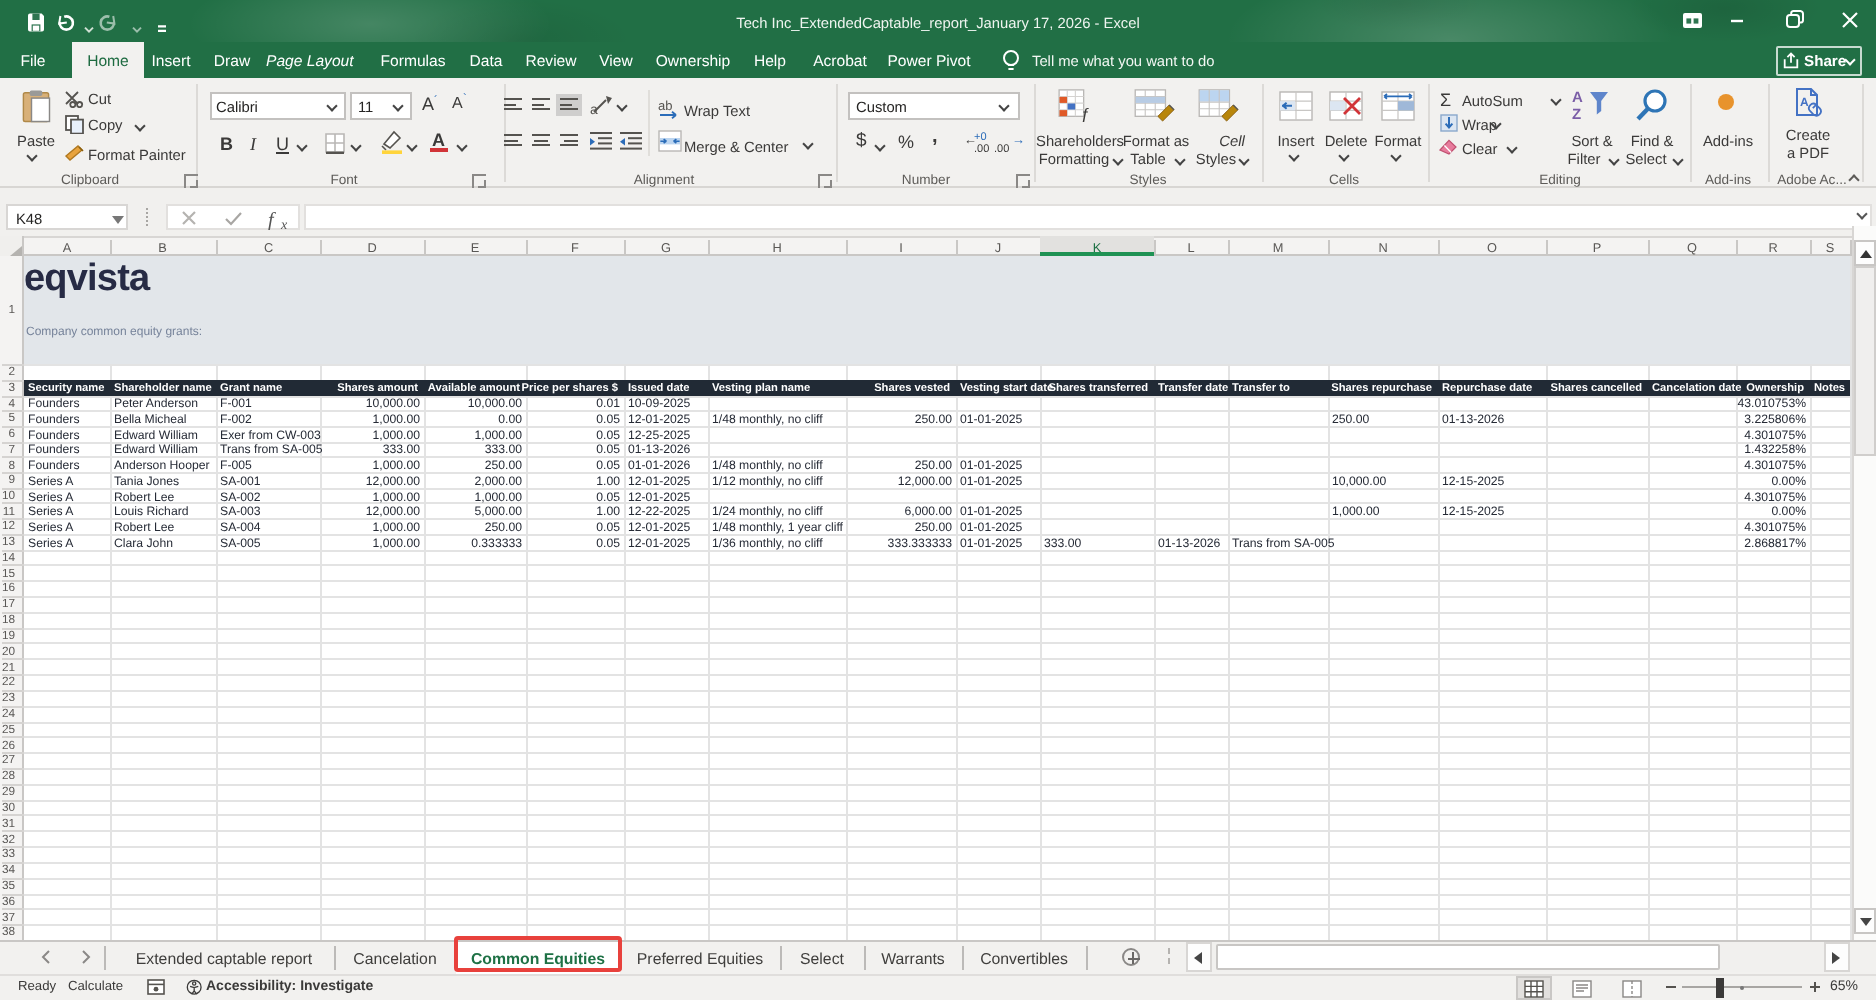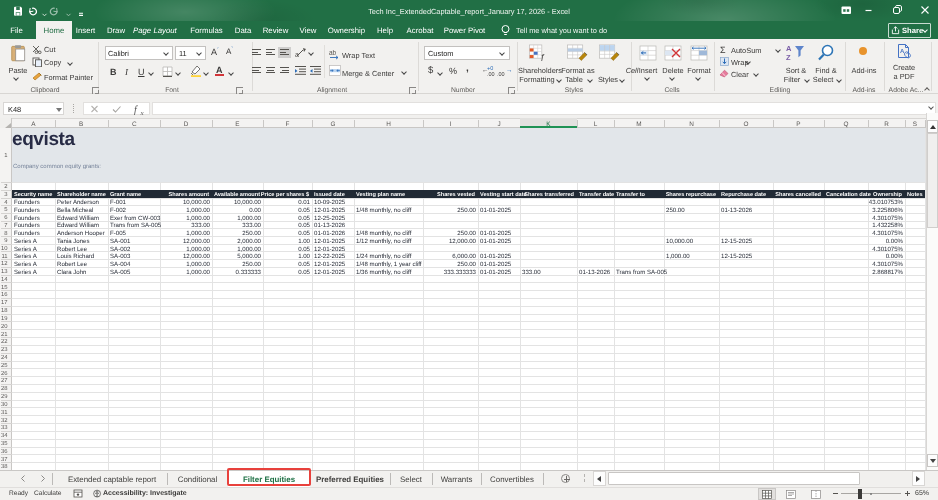--- a/index.html
+++ b/index.html
@@ -260,21 +260,21 @@
 <g fill="#fff" stroke="#b9b7b5" stroke-width=".7">
       <rect x="1" y="1" width="16" height="14"></rect>
     </g>
 <rect x="1.2" y="1.2" width="15.6" height="6" fill="#bcd5f0"></rect>
 <g stroke="#c8c6c4" stroke-width=".6">
       <path d="M1 7.5 h16 M1 11 h16 M6.3 1 v14 M11.6 1 v14"></path>
     </g>
 <path d="M13 15 l6-6 2.5 2.5 -6 6z" fill="#b8860b" stroke="#8a6010" stroke-width=".5"></path>
     <path d="M19 9 l2.5 2.5" stroke="#555" stroke-width=".7"></path>
   </svg>
-<div class="tx" style="left:606px;width:52px;top:65.7px;text-align:center;font-size:7.4px;color:#3b3a39;font-style:italic;">Cell</div>
+<div class="tx" style="left:590px;width:52px;top:65.7px;text-align:center;font-size:7.4px;color:#3b3a39;font-style:italic;">Cell</div>
 <div class="tx" style="left:582px;width:52px;top:75.3px;text-align:center;font-size:7.4px;color:#3b3a39;">Styles</div>
 <div class="ch" style="left:620px;top:78px;"></div>
 <div class="tx" style="left:534px;width:80px;top:86.5px;text-align:center;font-size:6.8px;color:#5d5b58;">Styles</div>
 <svg class="ab" style="left:638px;top:45px" width="20" height="16" viewBox="0 0 20 16">
     <g fill="#fff" stroke="#b9b7b5" stroke-width=".7">
       <rect x="2" y="1" width="16" height="14"></rect>
     </g>
     <g stroke="#c8c6c4" stroke-width=".6">
       <path d="M2 5.6 h16 M2 10.2 h16 M10 1 v14"></path>
     </g>
@@ -682,26 +682,26 @@
 <div class="ab" style="left:927px;top:454px;width:11px;height:13px;background:#fdfdfd;border:1px solid #c8c6c4;"></div>
 <div class="ab" style="left:930px;top:459px;width:0;height:0;border-left:3px solid transparent;border-right:3px solid transparent;border-top:4px solid #444;"></div>
 <div class="ab" style="left:0;top:470px;width:938px;height:17px;background:#f2f1ef;border-top:1px solid #c9c7c5;"></div>
 <svg class="ab" style="left:20px;top:475px" width="28" height="7" viewBox="0 0 28 7">
 <path d="M4.5 0.5 L1.5 3.5 4.5 6.5" stroke="#8a8886" stroke-width="1" fill="none"></path>
 <path d="M21.5 0.5 l3 3 -3 3" stroke="#8a8886" stroke-width="1" fill="none"></path>
   </svg>
 <div class="ab" style="left:52px;top:472.5px;width:1px;height:12px;background:#bcbab8;"></div>
 <div class="tx" style="left:57px;width:110px;top:474.5px;text-align:center;font-size:7.9px;color:#3f3e3c;">Extended captable report</div>
 <div class="ab" style="left:167px;top:472.5px;width:1px;height:12px;background:#bcbab8;"></div>
-<div class="tx" style="left:167px;width:61px;top:474.5px;text-align:center;font-size:7.9px;color:#3f3e3c;">Conditional</div>
+<div class="tx" style="left:167px;width:61px;top:474.5px;text-align:center;font-size:7.9px;color:#3f3e3c;">Cancelation</div>
 <div class="ab" style="left:228px;top:472.5px;width:1px;height:12px;background:#bcbab8;"></div>
 <div class="ab" style="left:228px;top:471px;width:82px;height:16px;background:#fff;"></div>
-<div class="tx" style="left:228px;width:82px;top:474.5px;text-align:center;font-size:7.9px;font-weight:bold;color:#1e7145;">Filter Equities</div>
+<div class="tx" style="left:228px;width:82px;top:474.5px;text-align:center;font-size:7.9px;font-weight:bold;color:#1e7145;">Common Equities</div>
 <div class="ab" style="left:310px;top:472.5px;width:1px;height:12px;background:#bcbab8;"></div>
-<div class="tx" style="left:310px;width:80px;top:474.5px;text-align:center;font-size:7.9px;color:#3f3e3c;font-weight:bold;">Preferred Equities</div>
+<div class="tx" style="left:310px;width:80px;top:474.5px;text-align:center;font-size:7.9px;color:#3f3e3c;">Preferred Equities</div>
 <div class="ab" style="left:390px;top:472.5px;width:1px;height:12px;background:#bcbab8;"></div>
 <div class="tx" style="left:390px;width:42px;top:474.5px;text-align:center;font-size:7.9px;color:#3f3e3c;">Select</div>
 <div class="ab" style="left:432px;top:472.5px;width:1px;height:12px;background:#bcbab8;"></div>
 <div class="tx" style="left:432px;width:49px;top:474.5px;text-align:center;font-size:7.9px;color:#3f3e3c;">Warrants</div>
 <div class="ab" style="left:481px;top:472.5px;width:1px;height:12px;background:#bcbab8;"></div>
 <div class="tx" style="left:481px;width:62px;top:474.5px;text-align:center;font-size:7.9px;color:#3f3e3c;">Convertibles</div>
 <div class="ab" style="left:543px;top:472.5px;width:1px;height:12px;background:#bcbab8;"></div>
 <div class="ab" style="left:227px;top:468px;width:84px;height:17.5px;border:2px solid #e8413c;border-radius:2px;"></div>
 <div class="ab" style="left:561px;top:474px;width:9px;height:9px;border:1px solid #8a8886;border-radius:50%;"></div>
 <div class="ab" style="left:563.5px;top:478.7px;width:6px;height:1px;background:#6a6866;"></div>

